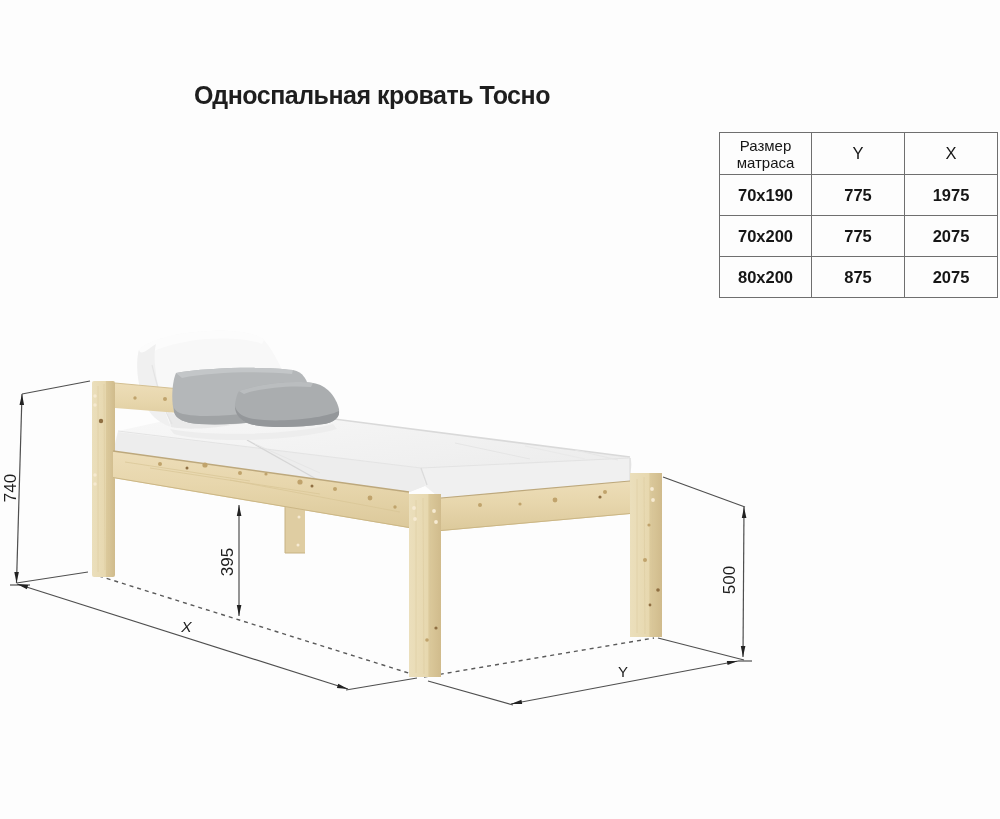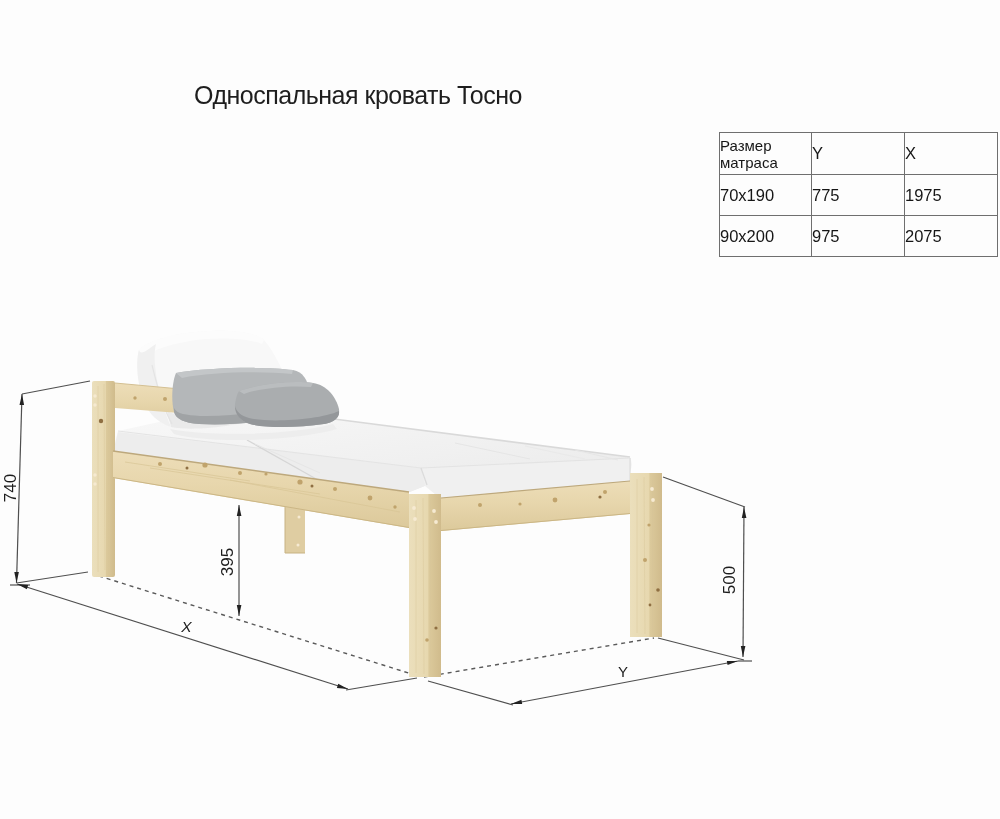--- a/index.html
+++ b/index.html
@@ -1,45 +1,50 @@
 <!DOCTYPE html>
 <html><head>
 <meta charset="utf-8">
 <style>
   html,body{margin:0;padding:0;}
   body{width:1000px;height:819px;background:#fdfdfd;font-family:"Liberation Sans",sans-serif;position:relative;overflow:hidden;}
-  #title{position:absolute;left:194px;top:81px;font-size:25px;color:#1e1e1e;letter-spacing:-0.5px;white-space:nowrap;}
+  #title{position:absolute;left:194px;top:81px;font-size:25px;color:#1e1e1e;letter-spacing:-0.5px;white-space:nowrap;font-weight:bold;}
   table{position:absolute;left:719px;top:132px;border-collapse:collapse;table-layout:fixed;}
-  td{border:1px solid #6f6f6f;vertical-align:middle;color:#161616;padding:0;}
+  td{border:1px solid #6f6f6f;text-align:center;vertical-align:middle;color:#161616;padding:0;}
   td.c1{width:91px;}
   td.c2{width:92px;}
   td.c3{width:92px;}
   tr.hd td{height:41px;font-size:15px;line-height:17px;}
   tr.hd td.c2,tr.hd td.c3{font-size:16.5px;}
-  tr.rw td{height:40px;font-size:16.5px;}
+  tr.rw td{height:40px;font-size:16.5px;font-weight:bold;}
   svg{position:absolute;left:0;top:0;}
 </style>
 </head>
 <body>
 <div id="title">Односпальная кровать Тосно</div>
 <table>
   <tbody>
       <tr class="hd">
         <td class="c1">Размер<br>матраса</td>
         <td class="c2">Y</td>
         <td class="c3">X</td>
       </tr>
   <tr class="rw">
         <td>70x190</td>
         <td>775</td>
         <td>1975</td>
       </tr>
   <tr class="rw">
-        <td>90x200</td>
-        <td>975</td>
+        <td>70x200</td>
+        <td>775</td>
+        <td>2075</td>
+      </tr>
+  <tr class="rw">
+        <td>80x200</td>
+        <td>875</td>
         <td>2075</td>
       </tr>
 </tbody>
   </table>
 <svg width="1000" height="819" viewBox="0 0 1000 819">
   <defs>
     <linearGradient id="matt" x1="0" y1="0" x2="1" y2="1">
       <stop offset="0" stop-color="#f8f8f8"></stop>
       <stop offset="0.55" stop-color="#f0f0f0"></stop>
       <stop offset="1" stop-color="#e8e8e8"></stop>

